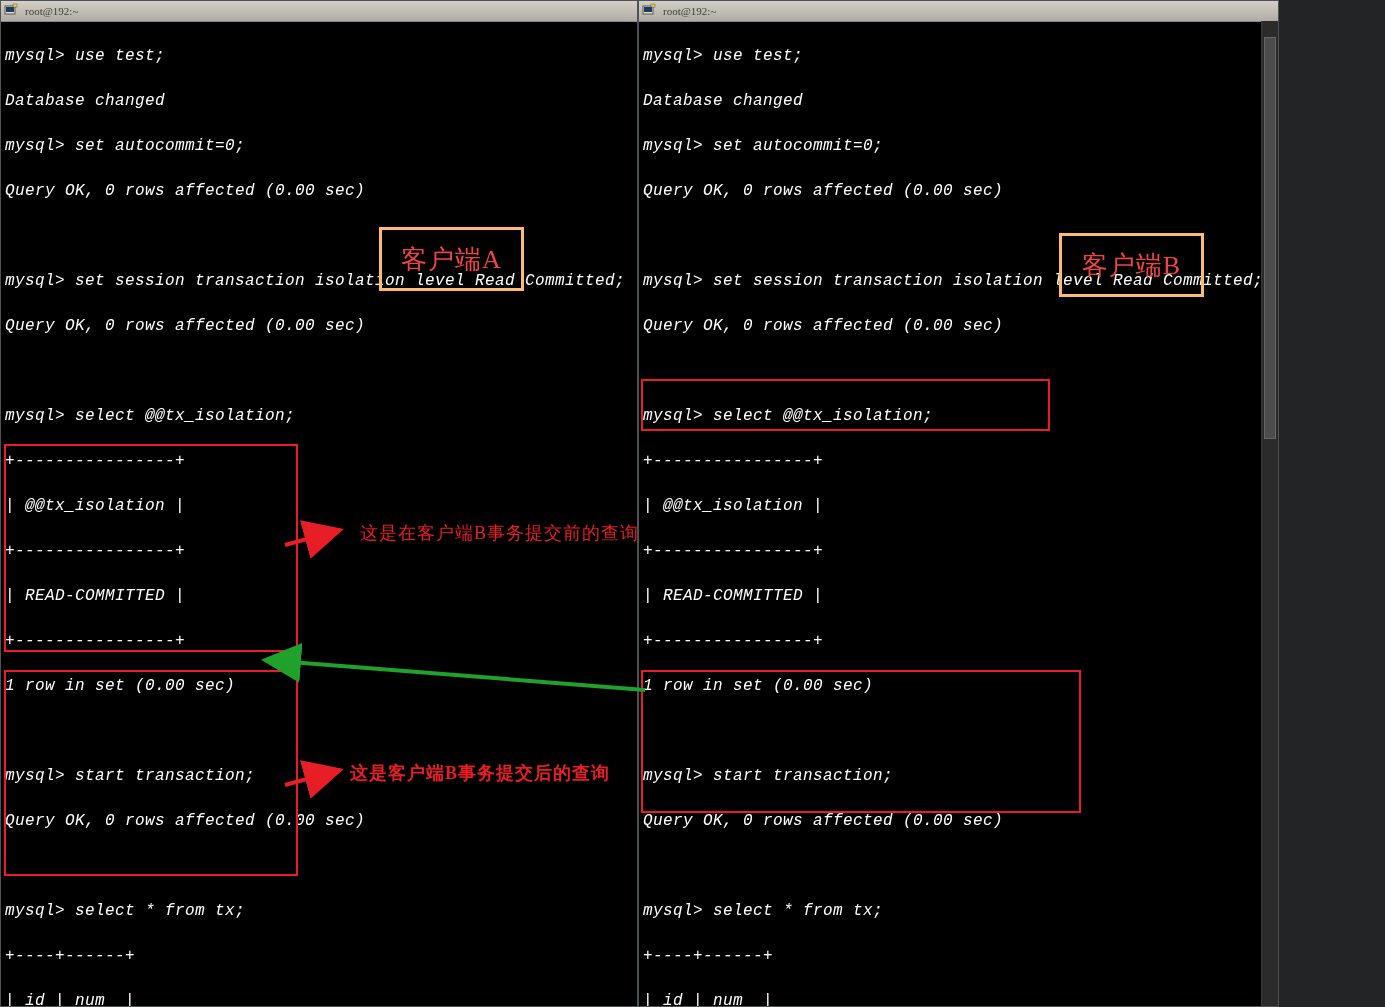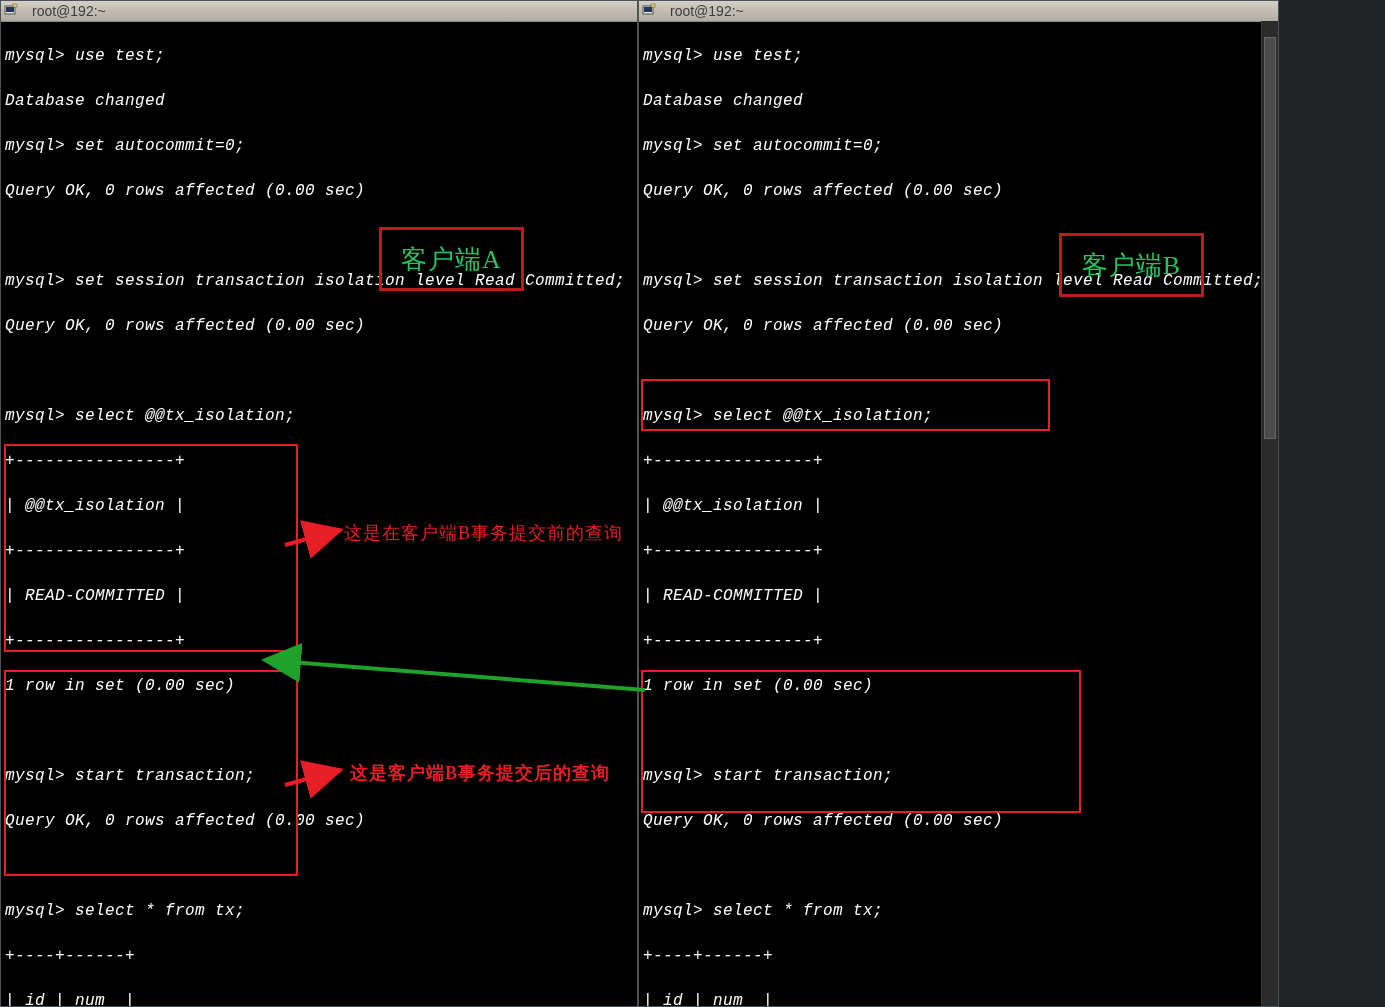--- a/index.html
+++ b/index.html
@@ -28,24 +28,24 @@
   .term-b {
     left: 638px;
     top: 0;
     width: 641px;
     height: 1007px;
   }
   .titlebar {
     height: 20px;
     background: linear-gradient(#d4d0c8, #b0aca4);
     color: #403d38;
-    font-family: Liberation Sans, sans-serif;
-    font-size: 14px;
+    font-family: Liberation Serif, serif;
+    font-size: 11px;
     line-height: 20px;
-    padding-left: 31px;
+    padding-left: 24px;
     border-bottom: 1px solid #888;
     position: relative;
     user-select: none;
   }
   .titlebar .putty-icon {
     position: absolute;
     left: 3px;
     top: 2px;
     width: 14px;
     height: 14px;
@@ -59,22 +59,22 @@
     font-family: "Consolas", "Courier New", monospace;
     position: relative;
   }
   .term-body .line {
     height: 22.5px;
     font-style: italic;
   }
   
   .client-label {
     position: absolute;
-    border: 3px solid #b91c1c;
-    color: #22c55e;
+    border: 3px solid #fdba74;
+    color: #ef4444;
     font-family: "SimSun", "宋体", serif;
     font-size: 26px;
     text-align: center;
     letter-spacing: 1px;
     box-sizing: border-box;
     display: flex;
     align-items: center;
     justify-content: center;
   }
   
@@ -233,21 +233,21 @@
 <div class="client-label" style="left:1059px; top:233px; width:145px; height:64px;">
   <span>客户端B</span>
 </div>
 
 <div class="red-box" style="left:4px; top:444px; width:294px; height:208px;"></div>
 <div class="red-box" style="left:4px; top:670px; width:294px; height:206px;"></div>
 
 <div class="red-box" style="left:641px; top:379px; width:409px; height:52px;"></div>
 <div class="red-box" style="left:641px; top:670px; width:440px; height:143px;"></div>
 
-<div class="annot-text" style="left:344px; top:521px;text-align:right;">这是在客户端B事务提交前的查询</div>
+<div class="annot-text" style="left:360px; top:521px;text-align:right;">这是在客户端B事务提交前的查询</div>
 <div class="annot-text" style="left:350px; top:761px;font-weight:bold;">这是客户端B事务提交后的查询</div>
 
 <svg class="arrow-svg" style="left:280px; top:515px;" width="80" height="50">
   <defs>
     <marker id="arrR1" viewBox="0 0 10 10" refX="9" refY="5" markerWidth="10" markerHeight="10" orient="auto-start-reverse">
       <path d="M0,0 L10,5 L0,10 Z" fill="#e71e26"></path>
     </marker>
   </defs>
   <line x1="5" y1="30" x2="60" y2="15" stroke="#e71e26" stroke-width="4" marker-end="url(#arrR1)"></line>
 </svg>

